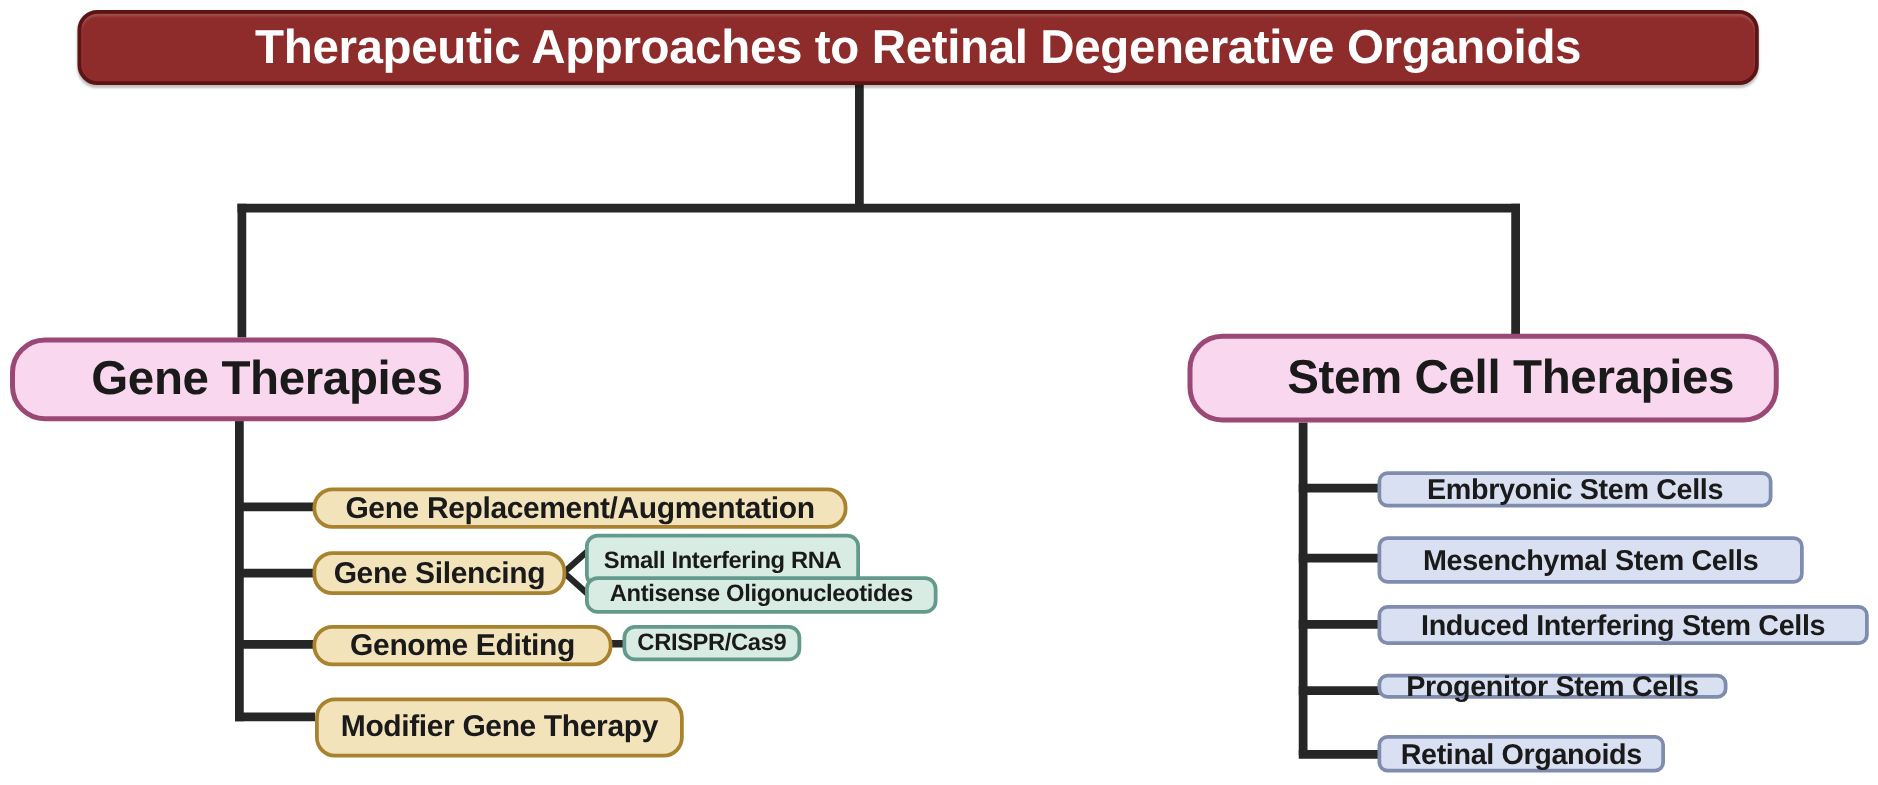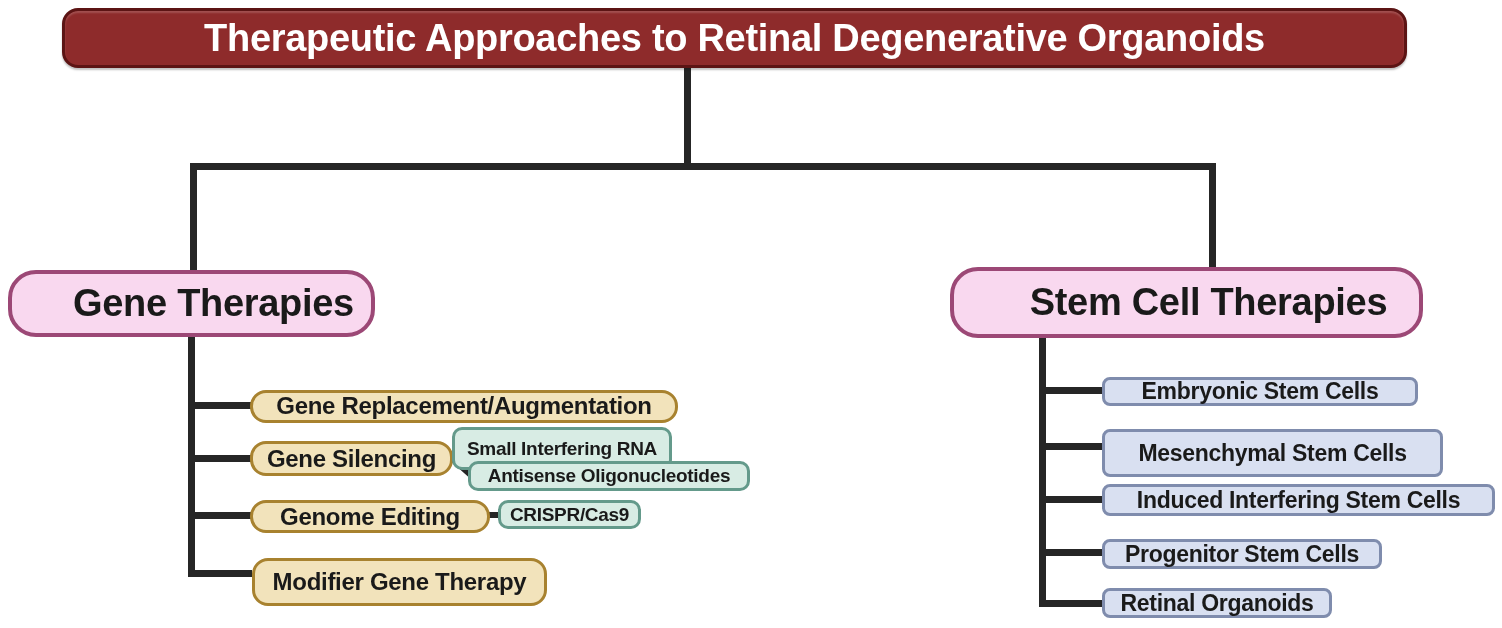--- a/index.html
+++ b/index.html
@@ -31,39 +31,39 @@
   .branch{
     background:var(--branch_fill);border:4px solid var(--branch_border);
     border-radius:28px;font-size:38px;padding-left:44px;
   }
   .branch.gene{left:8px;top:270px;width:367px;height:67px;}
   .branch.stem{left:950px;top:267px;width:473px;height:71px;}
   .tan{
     background:var(--gene_item_fill);border:3px solid var(--gene_item_border);
     border-radius:16px;font-size:24px;
   }
-  .tan.t1{left:250px;top:390px;width:428px;height:33px;align-items:flex-end;}
+  .tan.t1{left:250px;top:390px;width:428px;height:33px;}
   .tan.t2{left:250px;top:441px;width:203px;height:35px;}
   .tan.t3{left:250px;top:500px;width:240px;height:33px;}
   .tan.t4{left:252px;top:558px;width:295px;height:48px;}
   .mint{
     background:var(--sub_fill);border:3px solid var(--sub_border);
     border-radius:10px;font-size:19px;
   }
-  .mint.m1{left:452px;top:427px;width:220px;height:43px;text-align:right;}
+  .mint.m1{left:468px;top:427px;width:220px;height:43px;text-align:right;}
   .mint.m2{left:468px;top:461px;width:282px;height:30px;}
   .mint.m3{left:498px;top:500px;width:143px;height:29px;text-align:right;}
   .blue{
     background:var(--stem_item_fill);border:3px solid var(--stem_item_border);
     border-radius:8px;font-size:23px;
   }
   .blue.b1{left:1102px;top:377px;width:316px;height:29px;}
-  .blue.b2{left:1102px;top:429px;width:341px;height:48px;text-align:right;}
+  .blue.b2{left:1102px;top:429px;width:341px;height:38px;text-align:right;}
   .blue.b3{left:1102px;top:484px;width:393px;height:32px;}
-  .blue.b4{left:1102px;top:539px;width:280px;height:30px;}
+  .blue.b4{left:1102px;top:539px;width:280px;height:20px;}
   .blue.b5{left:1102px;top:588px;width:230px;height:30px;}
   .bracket{position:absolute;left:448px;top:438px;}
 </style>
 </head>
 <body>
 
 <div class="canvas">
 
   <div class="line" style="left:684px;top:68px;width:7px;height:98px;"></div>
   <div class="line" style="left:190px;top:163px;width:1026px;height:7px;"></div>

